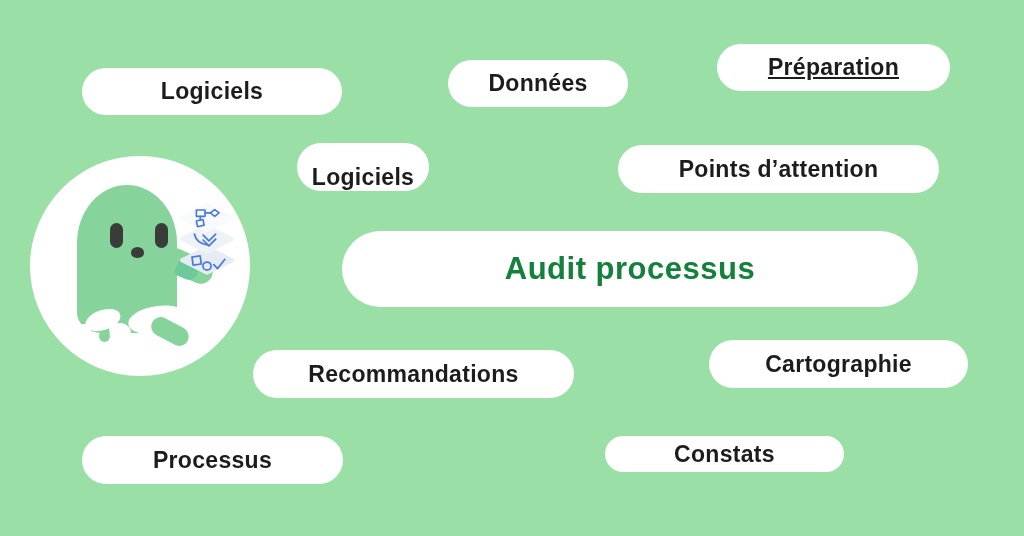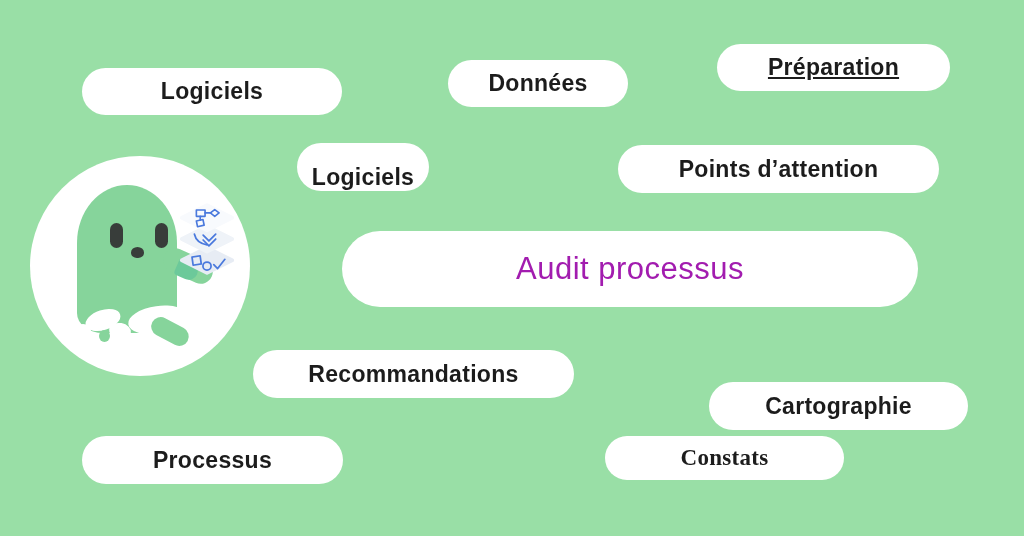--- a/index.html
+++ b/index.html
@@ -27,31 +27,31 @@
     font-weight:600;
     letter-spacing:0.3px;
     white-space:nowrap;
   }
   .pill-processus      {left:82px;  top:68px;  width:260px; height:47px;}
   .pill-donnees        {left:448px; top:60px;  width:180px; height:47px;}
   .pill-preparation    {left:717px; top:44px;  width:233px; height:47px;text-decoration:underline;}
   .pill-logiciels      {left:297px; top:143px; width:132px; height:48px;align-items:flex-end;}
   .pill-points         {left:618px; top:145px; width:321px; height:48px;}
   .pill-recommandations{left:253px; top:350px; width:321px; height:48px;}
-  .pill-cartographie   {left:709px; top:340px; width:259px; height:48px;margin-top:42px;}
+  .pill-cartographie   {left:709px; top:340px; width:259px; height:48px;}
   .pill-solutions      {left:82px;  top:436px; width:261px; height:48px;}
-  .pill-constats       {left:605px; top:436px; width:239px; height:44px;font-family:Liberation Serif, serif;}
+  .pill-constats       {left:605px; top:436px; width:239px; height:36px;}
   .pill-title{
     left:342px; top:231px; width:576px; height:76px;
     border-radius:40px;
   }
   .pill-title .title-text{
-    color:#a21caf;
+    color:#15803d;
     font-size:31px;
-    font-weight:normal;
+    font-weight:bold;
     letter-spacing:0.5px;
   }
   
   .mascot-circle{
     position:absolute;
     left:30px; top:156px;
     width:220px; height:220px;
     background:#ffffff;
     border-radius:50%;
   }

